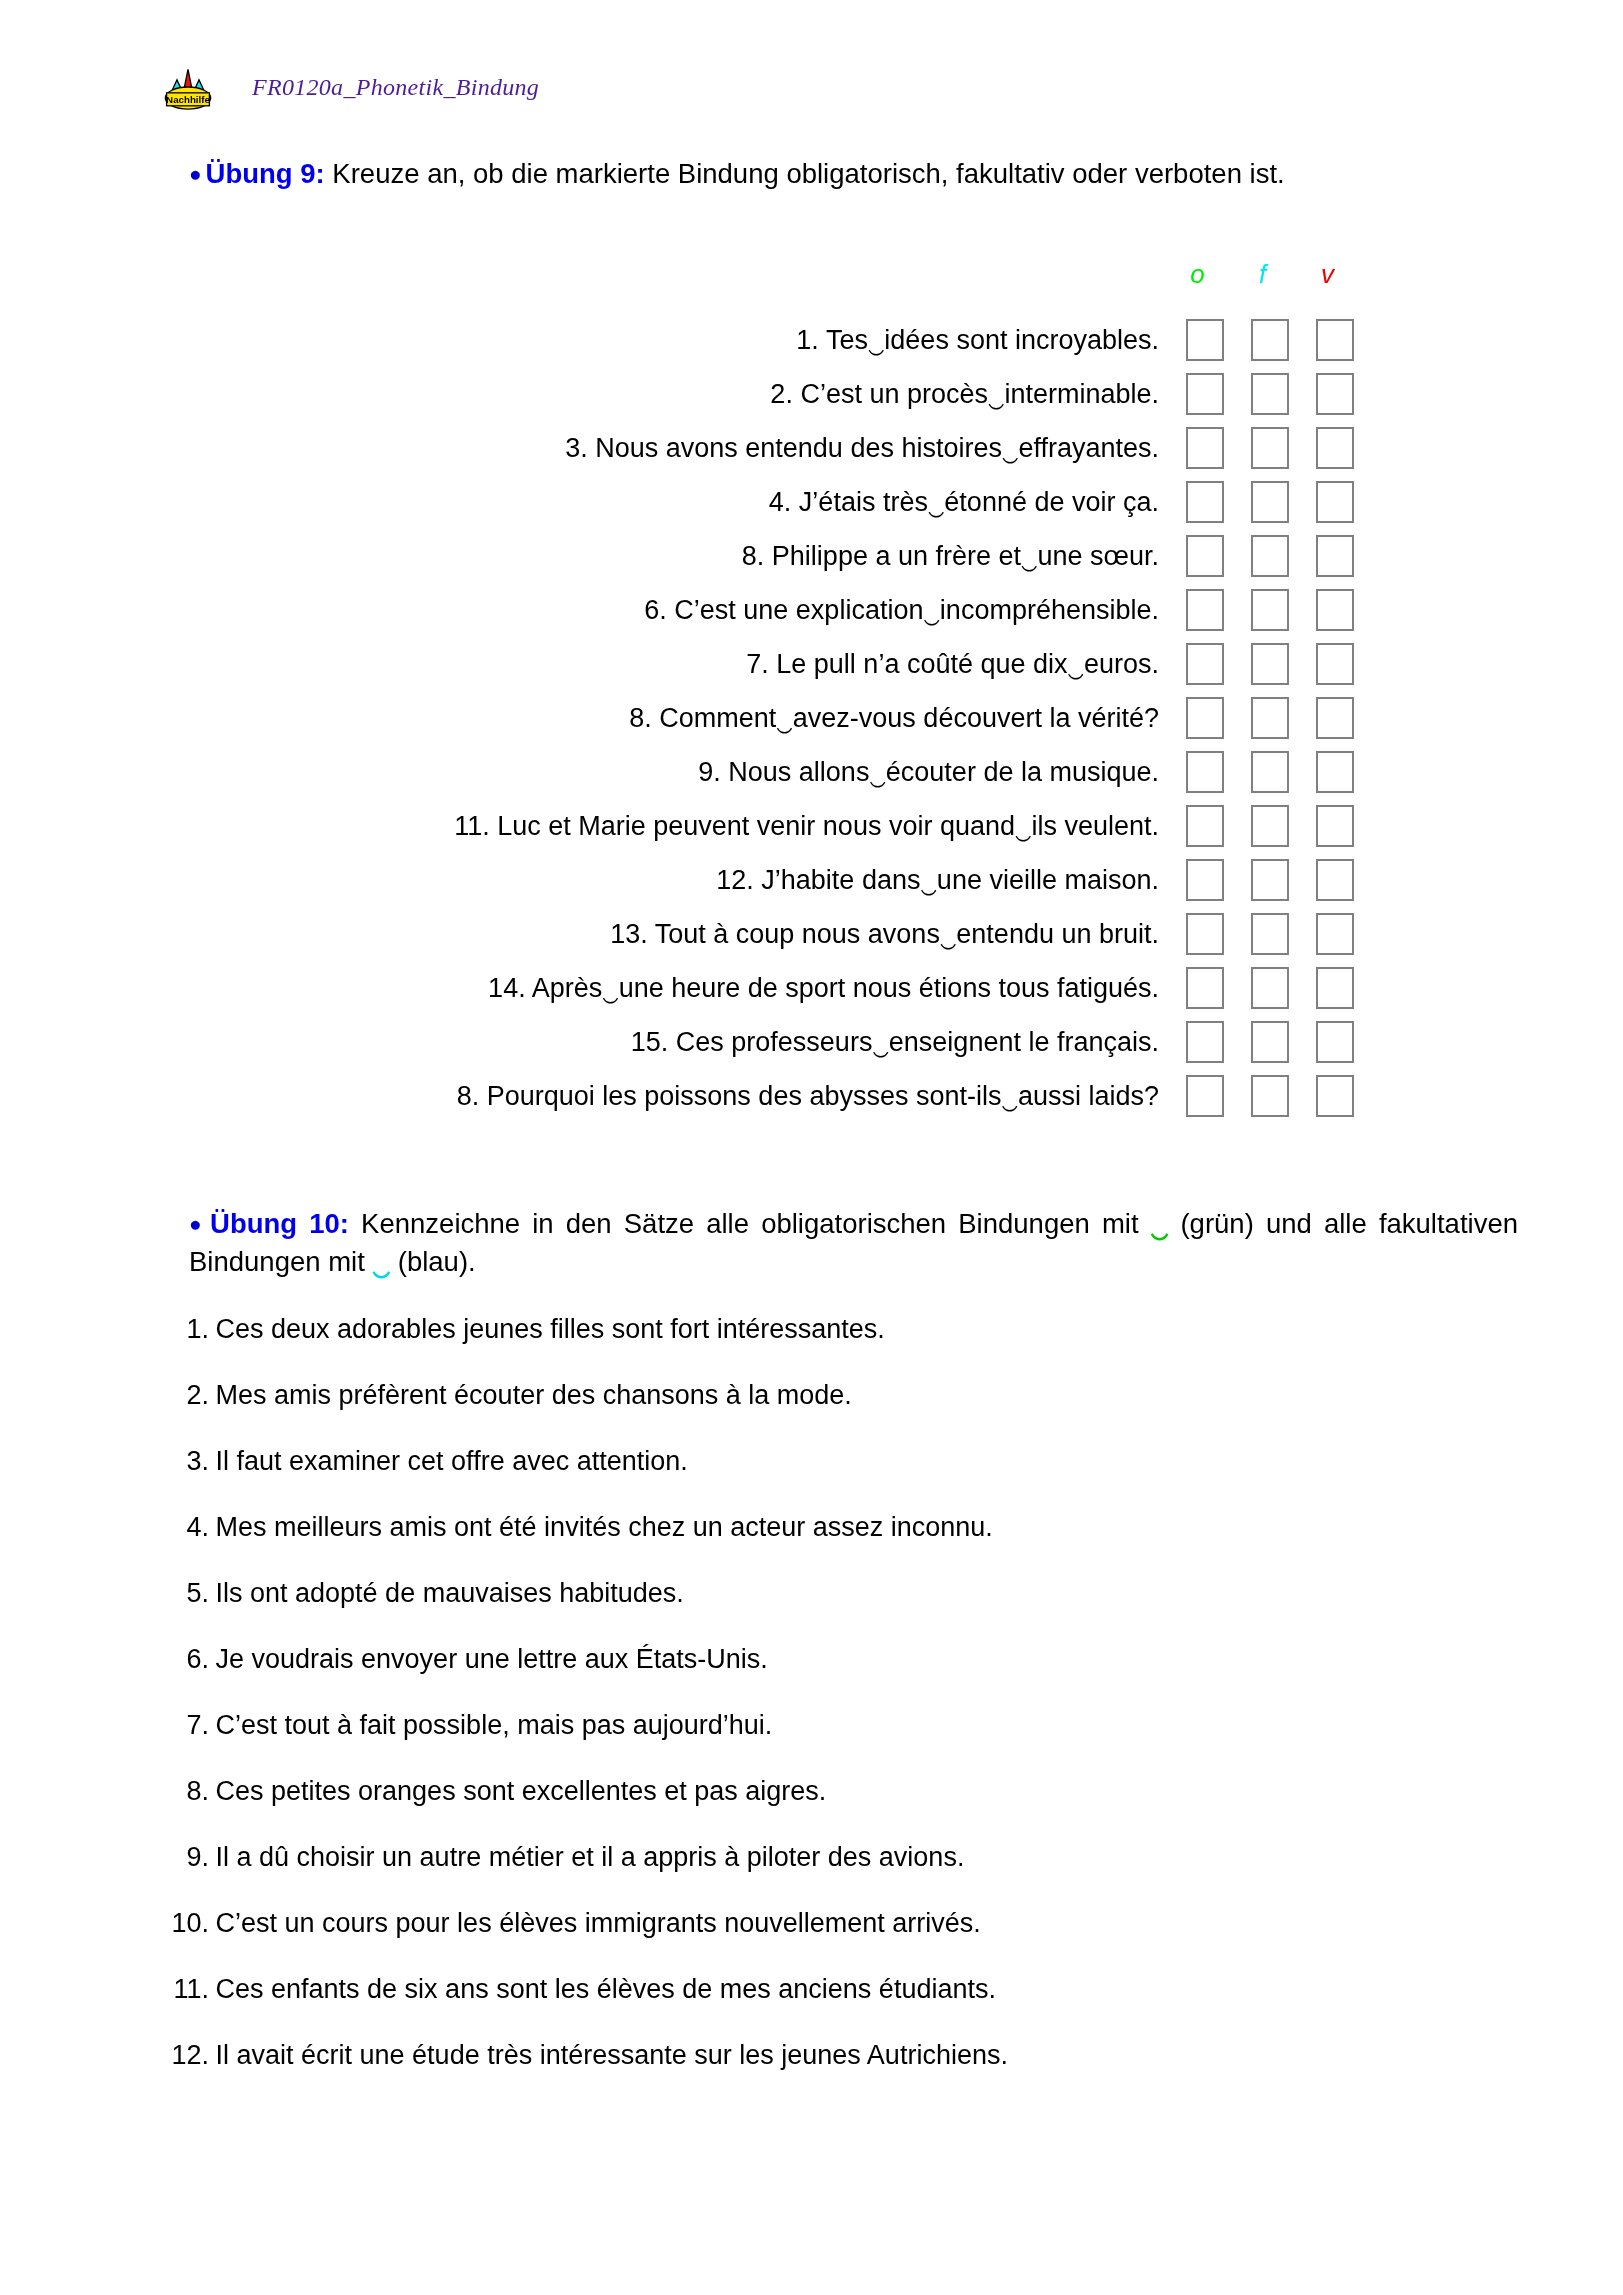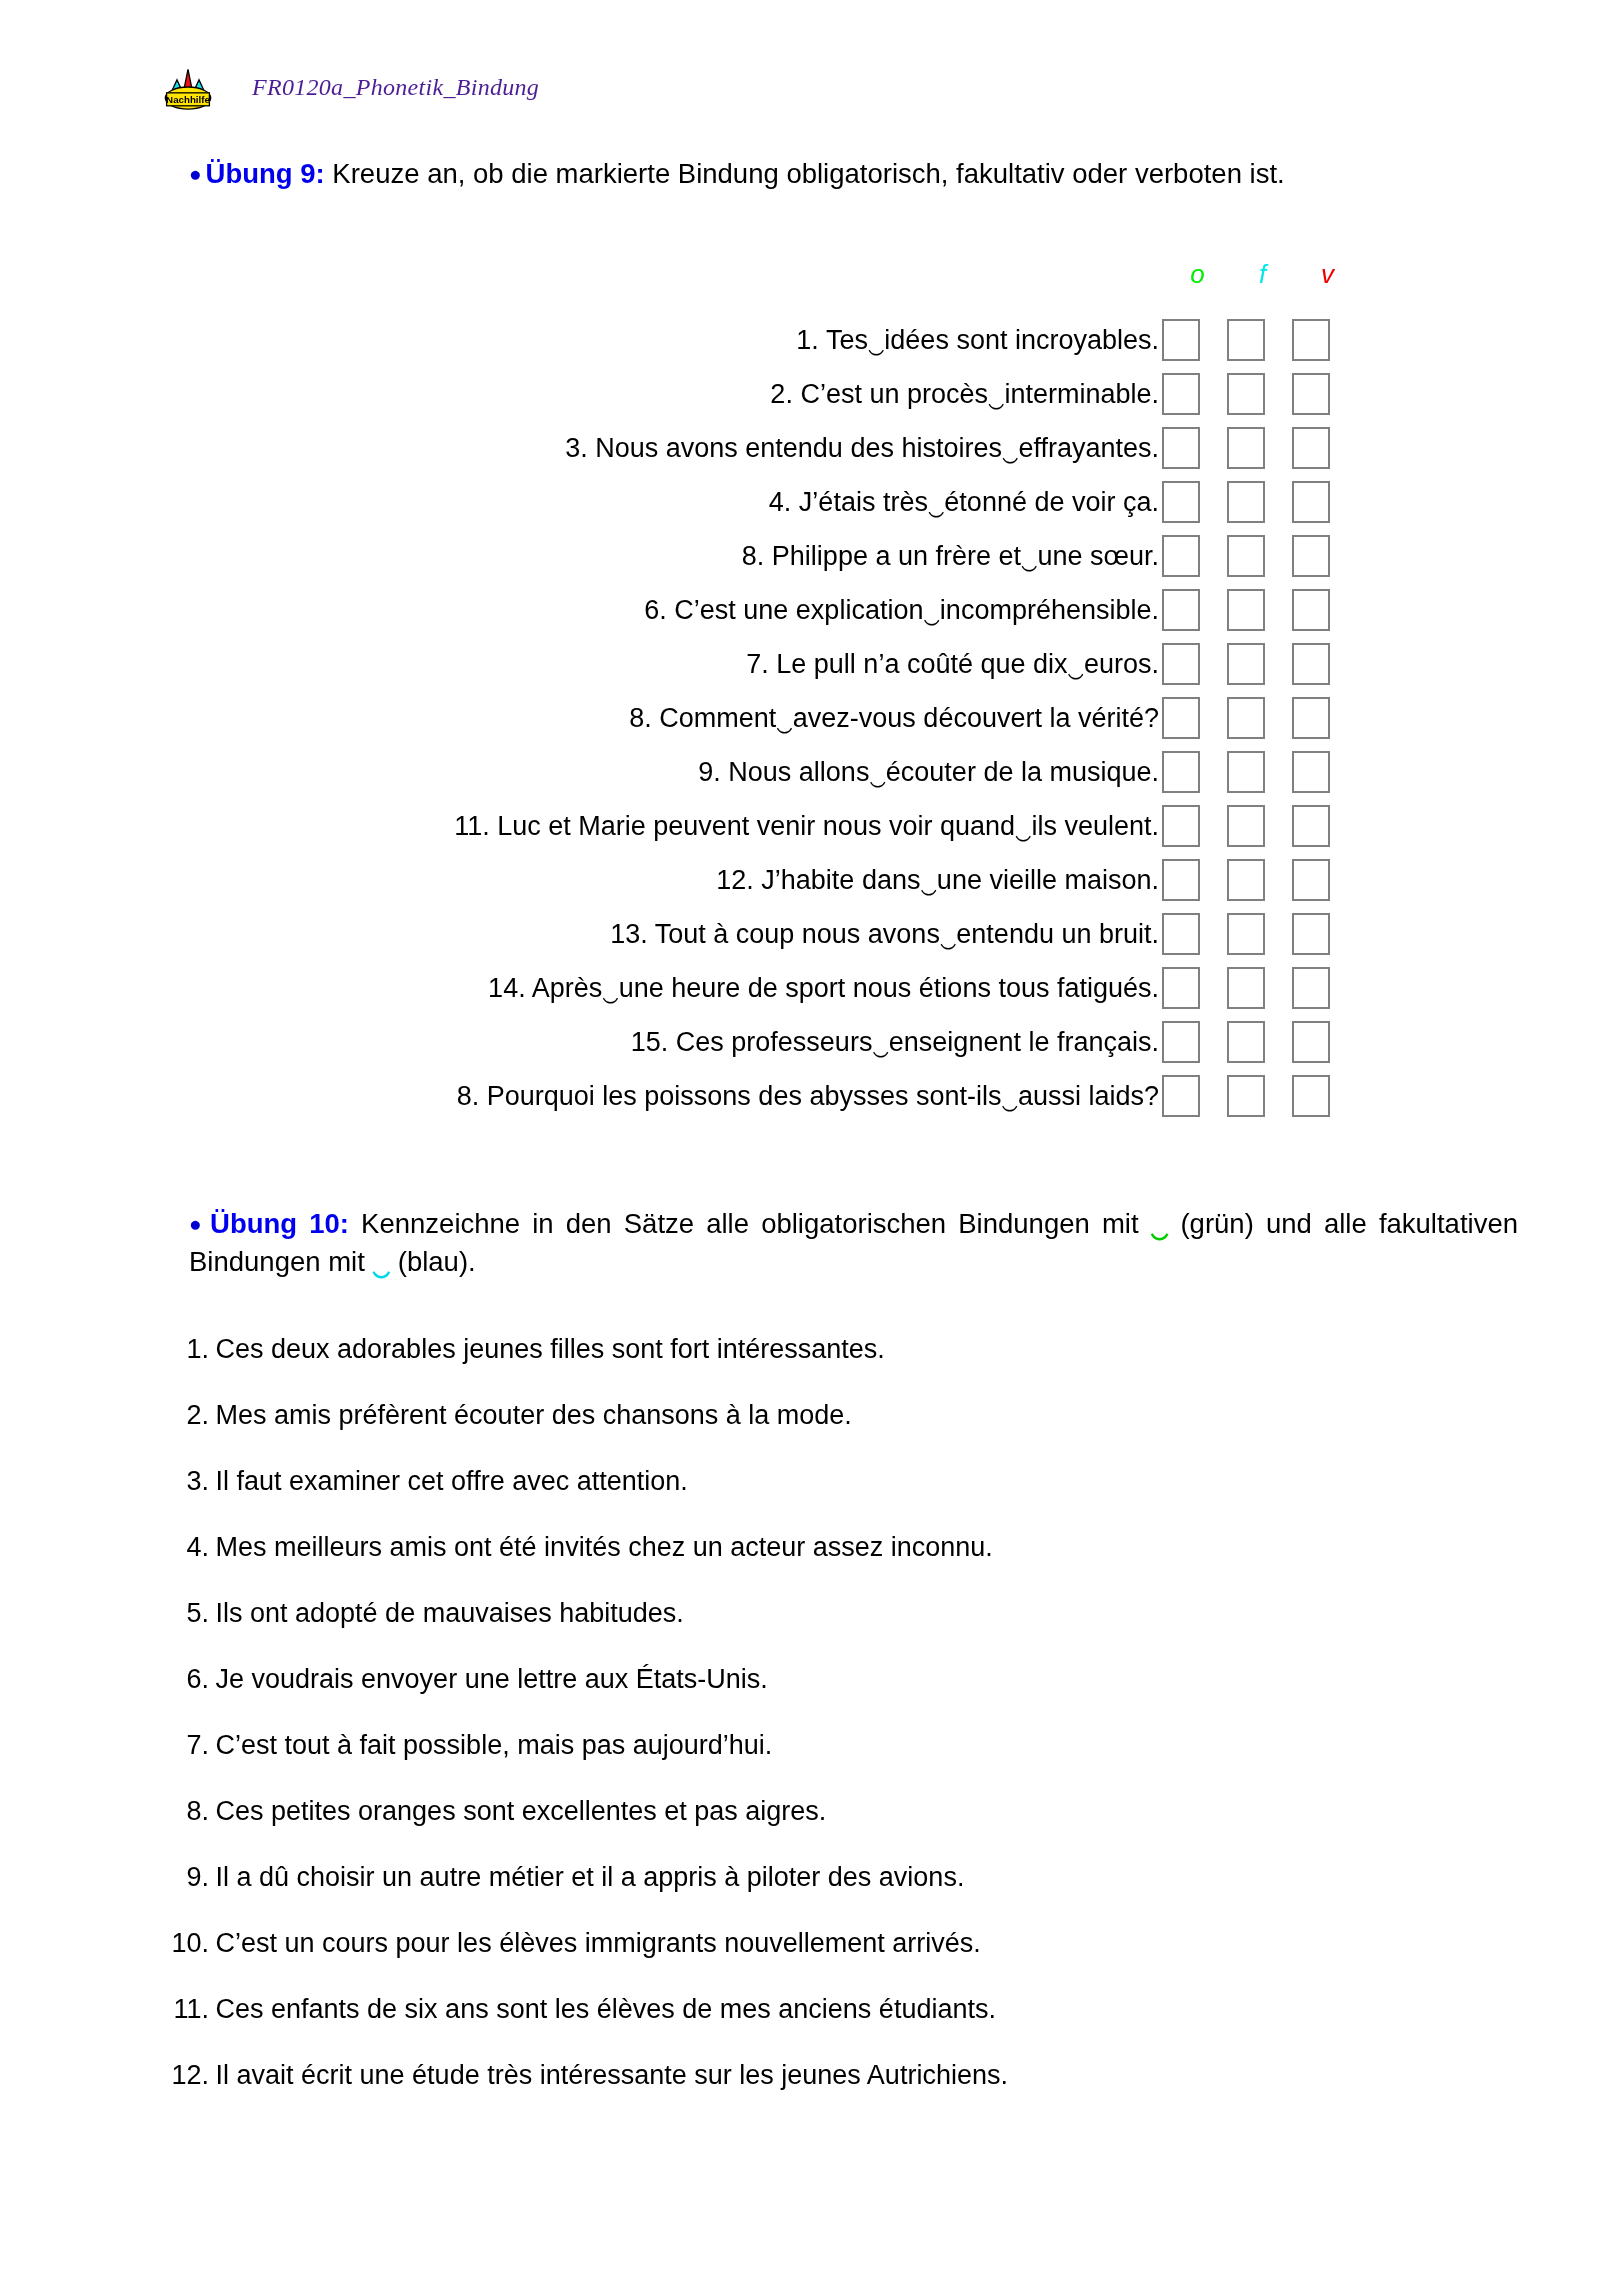--- a/index.html
+++ b/index.html
@@ -111,21 +111,21 @@
   .q-row {
     display: flex;
     align-items: center;
     height: 54px;
   }
   .q-text {
     width: 884px;
     text-align: right;
     font-size: 27px;
     white-space: nowrap;
-    padding-right: 3px;
+    padding-right: 27px;
     line-height: 1;
   }
   .q-boxes {
     display: flex;
     width: 196px;
   }
   .q-boxes .cell {
     width: 65px;
     display: flex;
     justify-content: flex-start;
@@ -154,21 +154,20 @@
     width: 55px;
     text-align: right;
     font-size: 27px;
     flex: 0 0 auto;
     padding-right: 6.5px;
   }
   .s-text {
     font-size: 27px;
     flex: 1 1 auto;
     white-space: nowrap;
-    margin-top: 20px;
   }
 
   
   .footer {
     position: absolute;
     top: 2167px;
     left: 0;
     width: 1623px;
     text-align: center;
     font-family: "Liberation Serif", serif;

